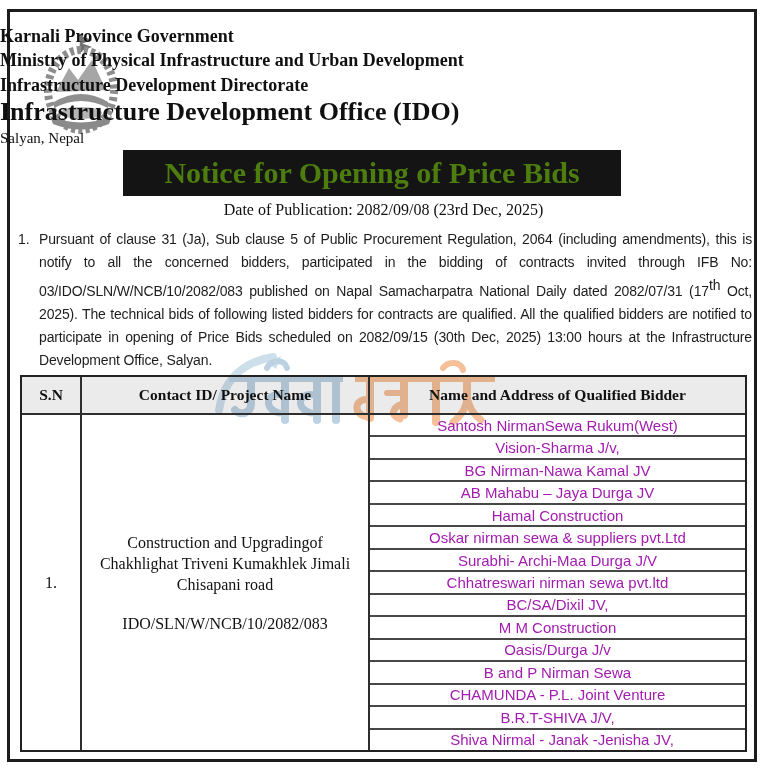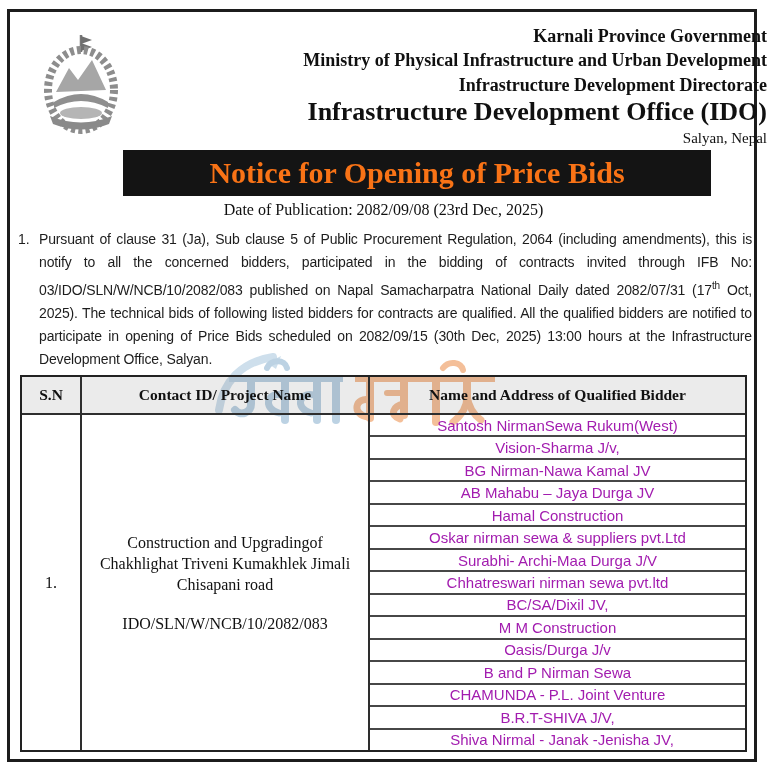--- a/index.html
+++ b/index.html
@@ -7,45 +7,45 @@
   #page {
     position:relative; width:767px; height:773px; background:#ffffff;
     overflow:hidden; color:#111;
   }
   .frame {
     position:absolute; left:7px; top:9px; width:750px; height:753px;
     border:3px solid #1c1c1c;
   }
   .emblem { position:absolute; left:42px; top:32px; width:78px; height:106px; }
   .hline {
-    position:absolute; left:0; width:767px; text-align:right;
+    position:absolute; left:0; width:767px; text-align:left;
     font-family:"Liberation Serif", serif; font-weight:bold; color:#101010;
   }
   .l1 { top:26px;  font-size:18px; }
   .l2 { top:50px;  font-size:18px; }
   .l3 { top:75px;  font-size:18px; }
   .l4 { top:97px;  font-size:26px; }
   .l5 { top:130px; font-size:15px; font-weight:normal; }
   .banner {
-    position:absolute; left:123px; top:150px; width:588px; height:46px;
-    background:#141414; color:#f97316; display:flex; align-items:center; justify-content:center;
+    position:absolute; left:123px; top:150px; width:498px; height:46px;
+    background:#141414; color:#4d7c0f; display:flex; align-items:center; justify-content:center;
     font-family:"Liberation Serif", serif; font-weight:bold; font-size:30px;
   }
   .date-line {
     position:absolute; top:201px; left:0; width:767px; text-align:center;
     font-family:"Liberation Serif", serif; font-size:16px; color:#101010;
   }
   .para {
     position:absolute; left:18px; top:228px; width:734px; display:flex;
     font-family:"Liberation Sans", sans-serif; font-size:14px; line-height:23px;
     letter-spacing:-0.15px; color:#1d1d1d;
   }
   .para-num { width:21px; flex:none; }
   .para-text { flex:1; text-align:justify; }
-  .para-text sup { font-size:10px; }
+  .para-text sup { font-size:14px; }
   .watermark { position:absolute; left:205px; top:348px; width:320px; height:105px; opacity:0.9; }
   .ntable {
     position:absolute; left:20px; top:375px; width:727px; height:377px;
     border:2px solid #222; display:flex; flex-direction:column; background:transparent;
   }
   .thead {
     display:flex; flex:none; height:38px; background:rgba(25,25,25,0.085);
     border-bottom:2px solid #2e2e2e;
     font-family:"Liberation Serif", serif; font-weight:bold; font-size:15.5px;
   }

